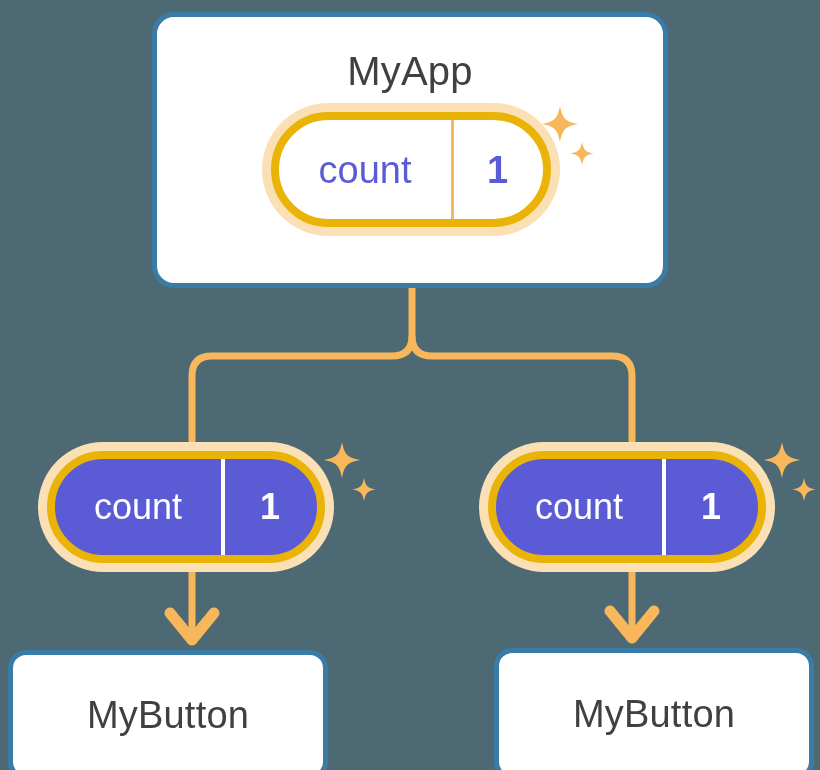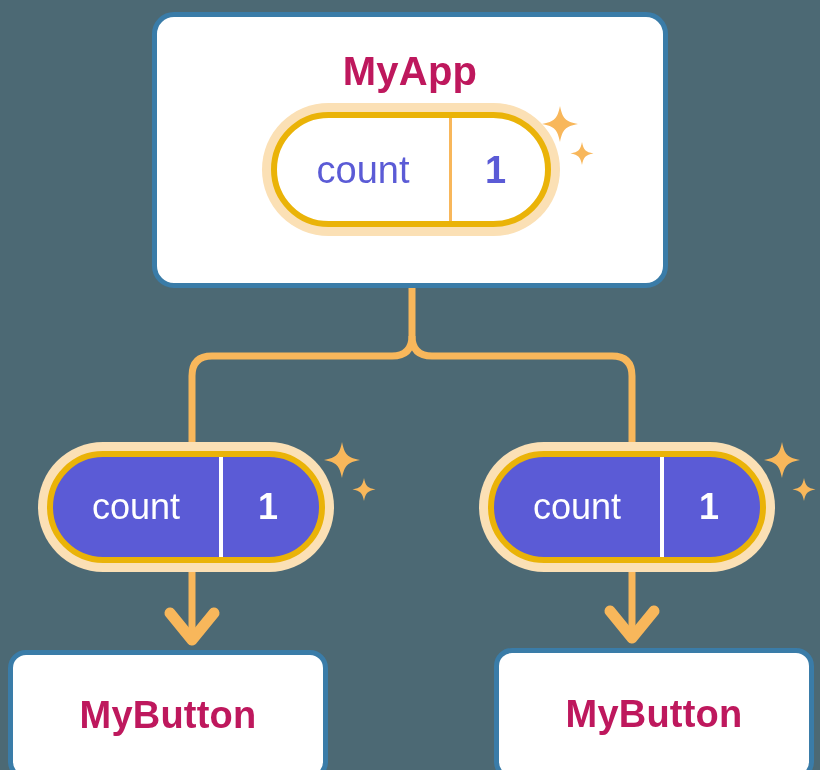--- a/index.html
+++ b/index.html
@@ -39,23 +39,23 @@
     background: #ffffff;
     border: 5px solid #3a7ca8;
     border-radius: 18px;
     z-index: 2;
     display: flex;
     align-items: center;
     justify-content: center;
   }
 
   .card-title {
-    color: #be185d;
+    color: #404040;
     font-size: 38px;
-    font-weight: 700;
+    font-weight: 400;
     letter-spacing: 0.2px;
     line-height: 1;
     white-space: nowrap;
   }
 
   
   #card-myapp {
     left: 152px;
     top: 12px;
     width: 516px;
@@ -84,21 +84,21 @@
   
   .pill-wrap {
     position: absolute;
     z-index: 3;
   }
 
   .pill {
     position: relative;
     display: flex;
     align-items: stretch;
-    border: 6px solid #eab308;
+    border: 8px solid #eab308;
     border-radius: 999px;
     box-shadow: 0 0 0 9px #fbe0b5;
     overflow: hidden;
   }
 
   .pill-key, .pill-val {
     display: flex;
     align-items: center;
     justify-content: center;
     line-height: 1;

